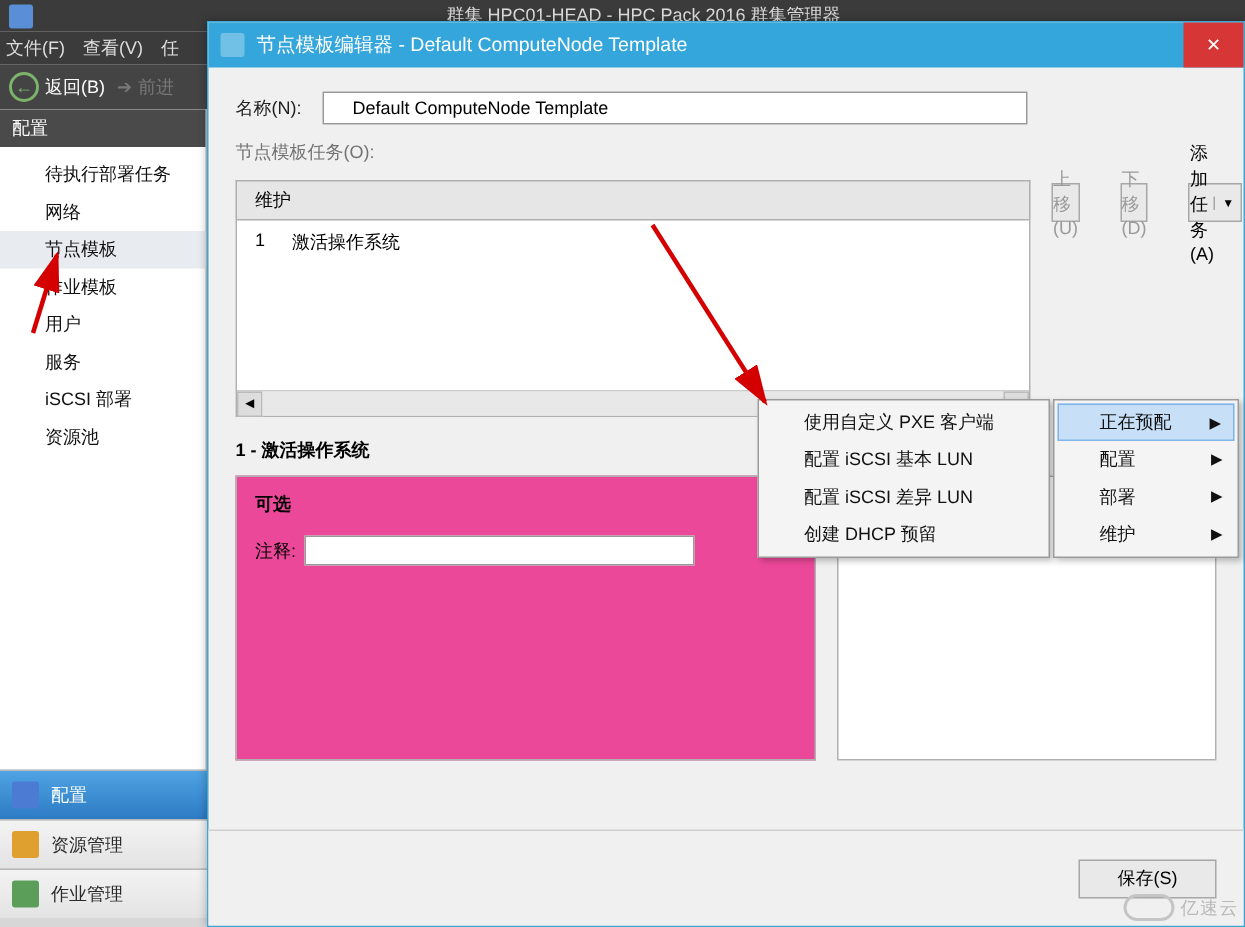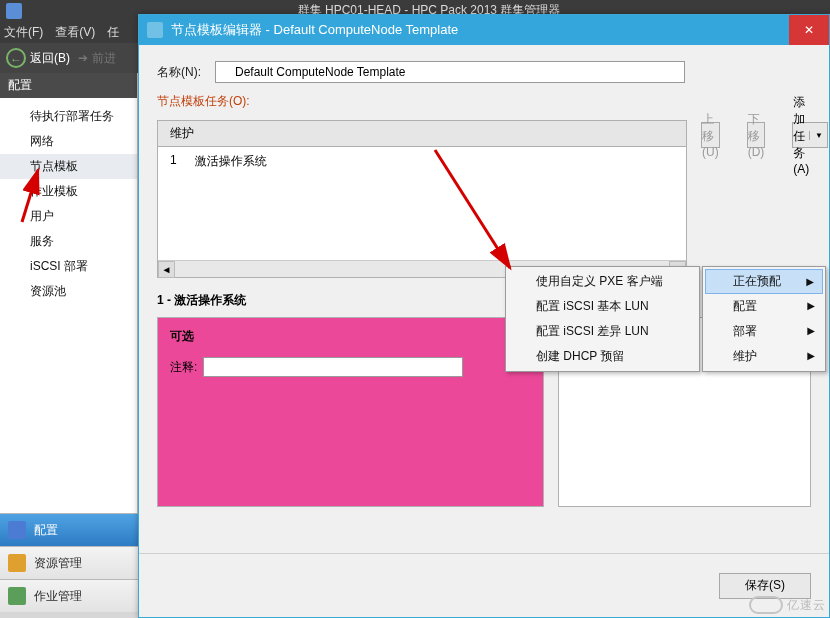--- a/index.html
+++ b/index.html
@@ -31,21 +31,21 @@
   .dialog { position: absolute; left: 138px; top: 14px; width: 692px; height: 604px; background: #f0f0f0; border: 1px solid #3aa7d6; box-shadow: 0 0 6px rgba(0,0,0,0.3); }
   .dialog-title { height: 30px; background: #34a6db; color: #fff; display: flex; align-items: center; }
   .dialog-title-icon { width: 16px; height: 16px; margin: 0 8px; background: #fff; border-radius: 2px; opacity: 0.3; }
   .dialog-title-text { flex: 1; text-align: left; font-size: 13px; }
   .dialog-close { width: 40px; height: 30px; background: #d63636; color: #fff; display: flex; align-items: center; justify-content: center; font-size: 14px; }
 
   .dialog-body { padding: 16px 18px; }
   .form-row { display: flex; align-items: center; margin-bottom: 10px; }
   .form-label { width: 58px; color: #222; }
   .form-input { flex: 1; max-width: 470px; height: 22px; border: 1px solid #999; background: #fff; padding: 2px 19px; font-size: 12px; }
-  .section-label { margin: 4px 0 10px 0; color: #c2410c; }
+  .section-label { margin: 4px 0 10px 0; color: #737373; }
 
   .task-area { display: flex; gap: 14px; }
   .task-list { width: 532px; }
   .task-header { background: #e6e6e6; border: 1px solid #b0b0b0; border-bottom: none; padding: 4px 12px; font-size: 12px; }
   .task-grid { border: 1px solid #b0b0b0; background: #fff; height: 132px; position: relative; }
   .task-row { padding: 6px 12px; display: flex; gap: 18px; font-size: 12px; }
   .task-scroll { position: absolute; left: 0; bottom: 0; right: 0; height: 17px; background: #eee; border-top: 1px solid #ccc; display: flex; }
   .task-scroll .arrow { width: 17px; height: 17px; background: #ddd; border: 1px solid #bbb; display: flex; align-items: center; justify-content: center; font-size: 10px; }
   .task-scroll .track { flex: 1; background: #e8e8e8; }
 
@@ -78,21 +78,21 @@
 
   
   .watermark { position: absolute; right: 4px; bottom: 4px; color: #b9b9b9; font-size: 15px; letter-spacing: 1px; display: flex; align-items: center; gap: 4px; justify-content: space-between; }
   .watermark .logo { width: 34px; height: 18px; border: 2px solid #c5c5c5; border-radius: 10px; position: relative; }
 </style>
 </head>
 <body>
 
 <div class="parent-title">
   <span class="parent-title-icon"></span>
-  <span class="parent-title-text">群集 HPC01-HEAD - HPC Pack 2013 群集管理器</span>
+  <span class="parent-title-text">群集 HPC01-HEAD - HPC Pack 2016 群集管理器</span>
 </div>
 <div class="parent-menu">
   <span>文件(F)</span>
   <span>查看(V)</span>
   <span>任</span>
 </div>
 <div class="parent-nav">
   <div class="nav-back">
     <span class="nav-circle">←</span>
     <span>返回(B)</span>

